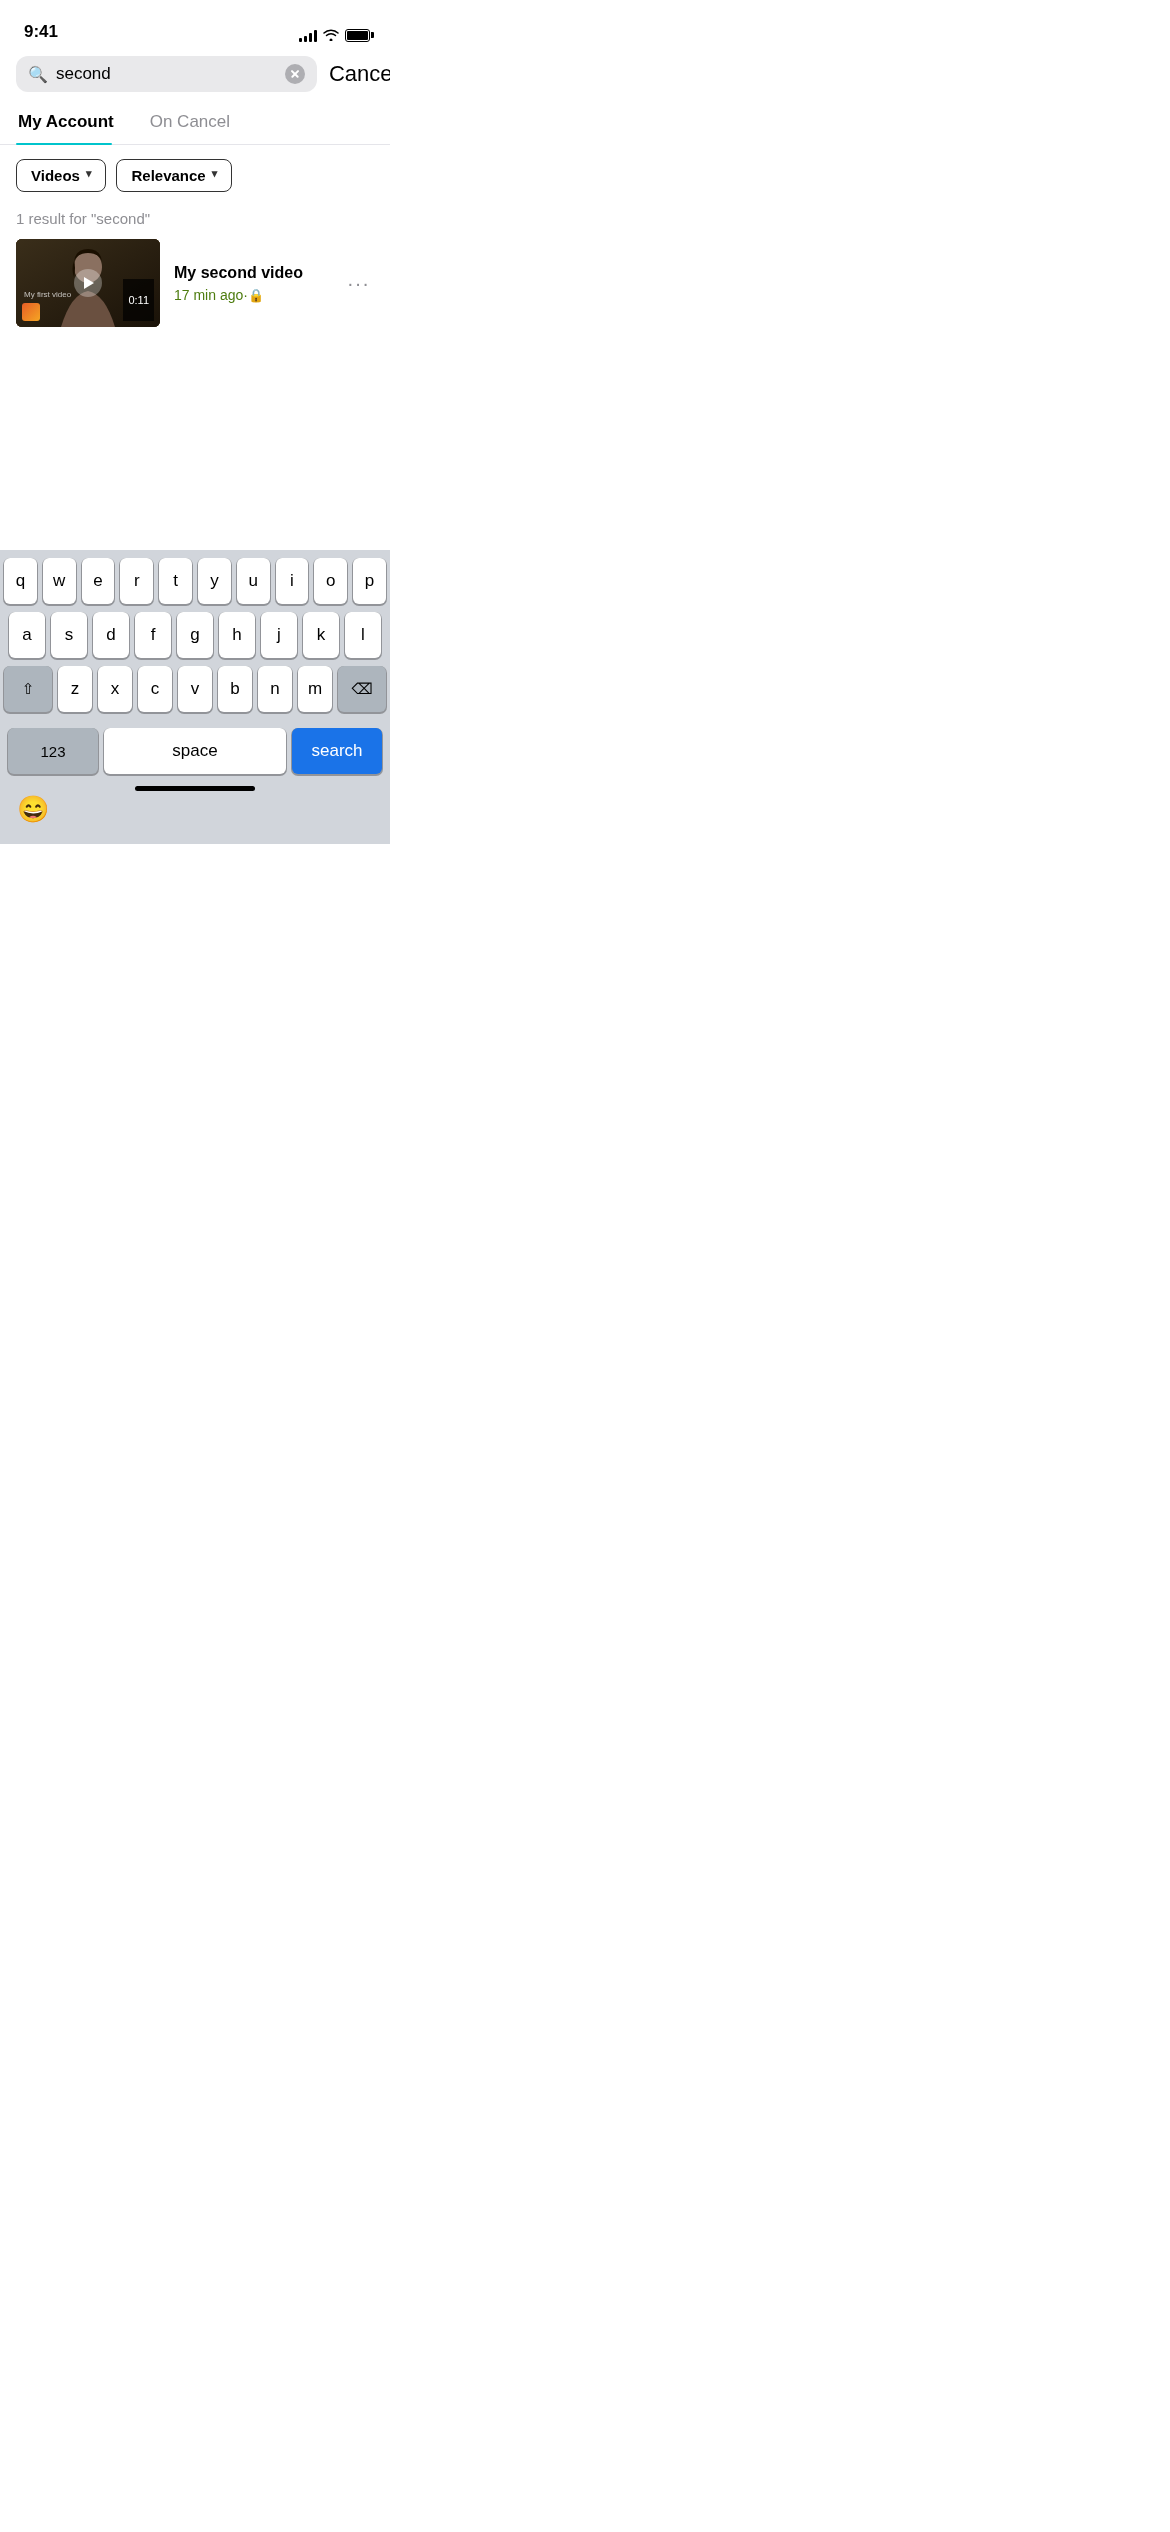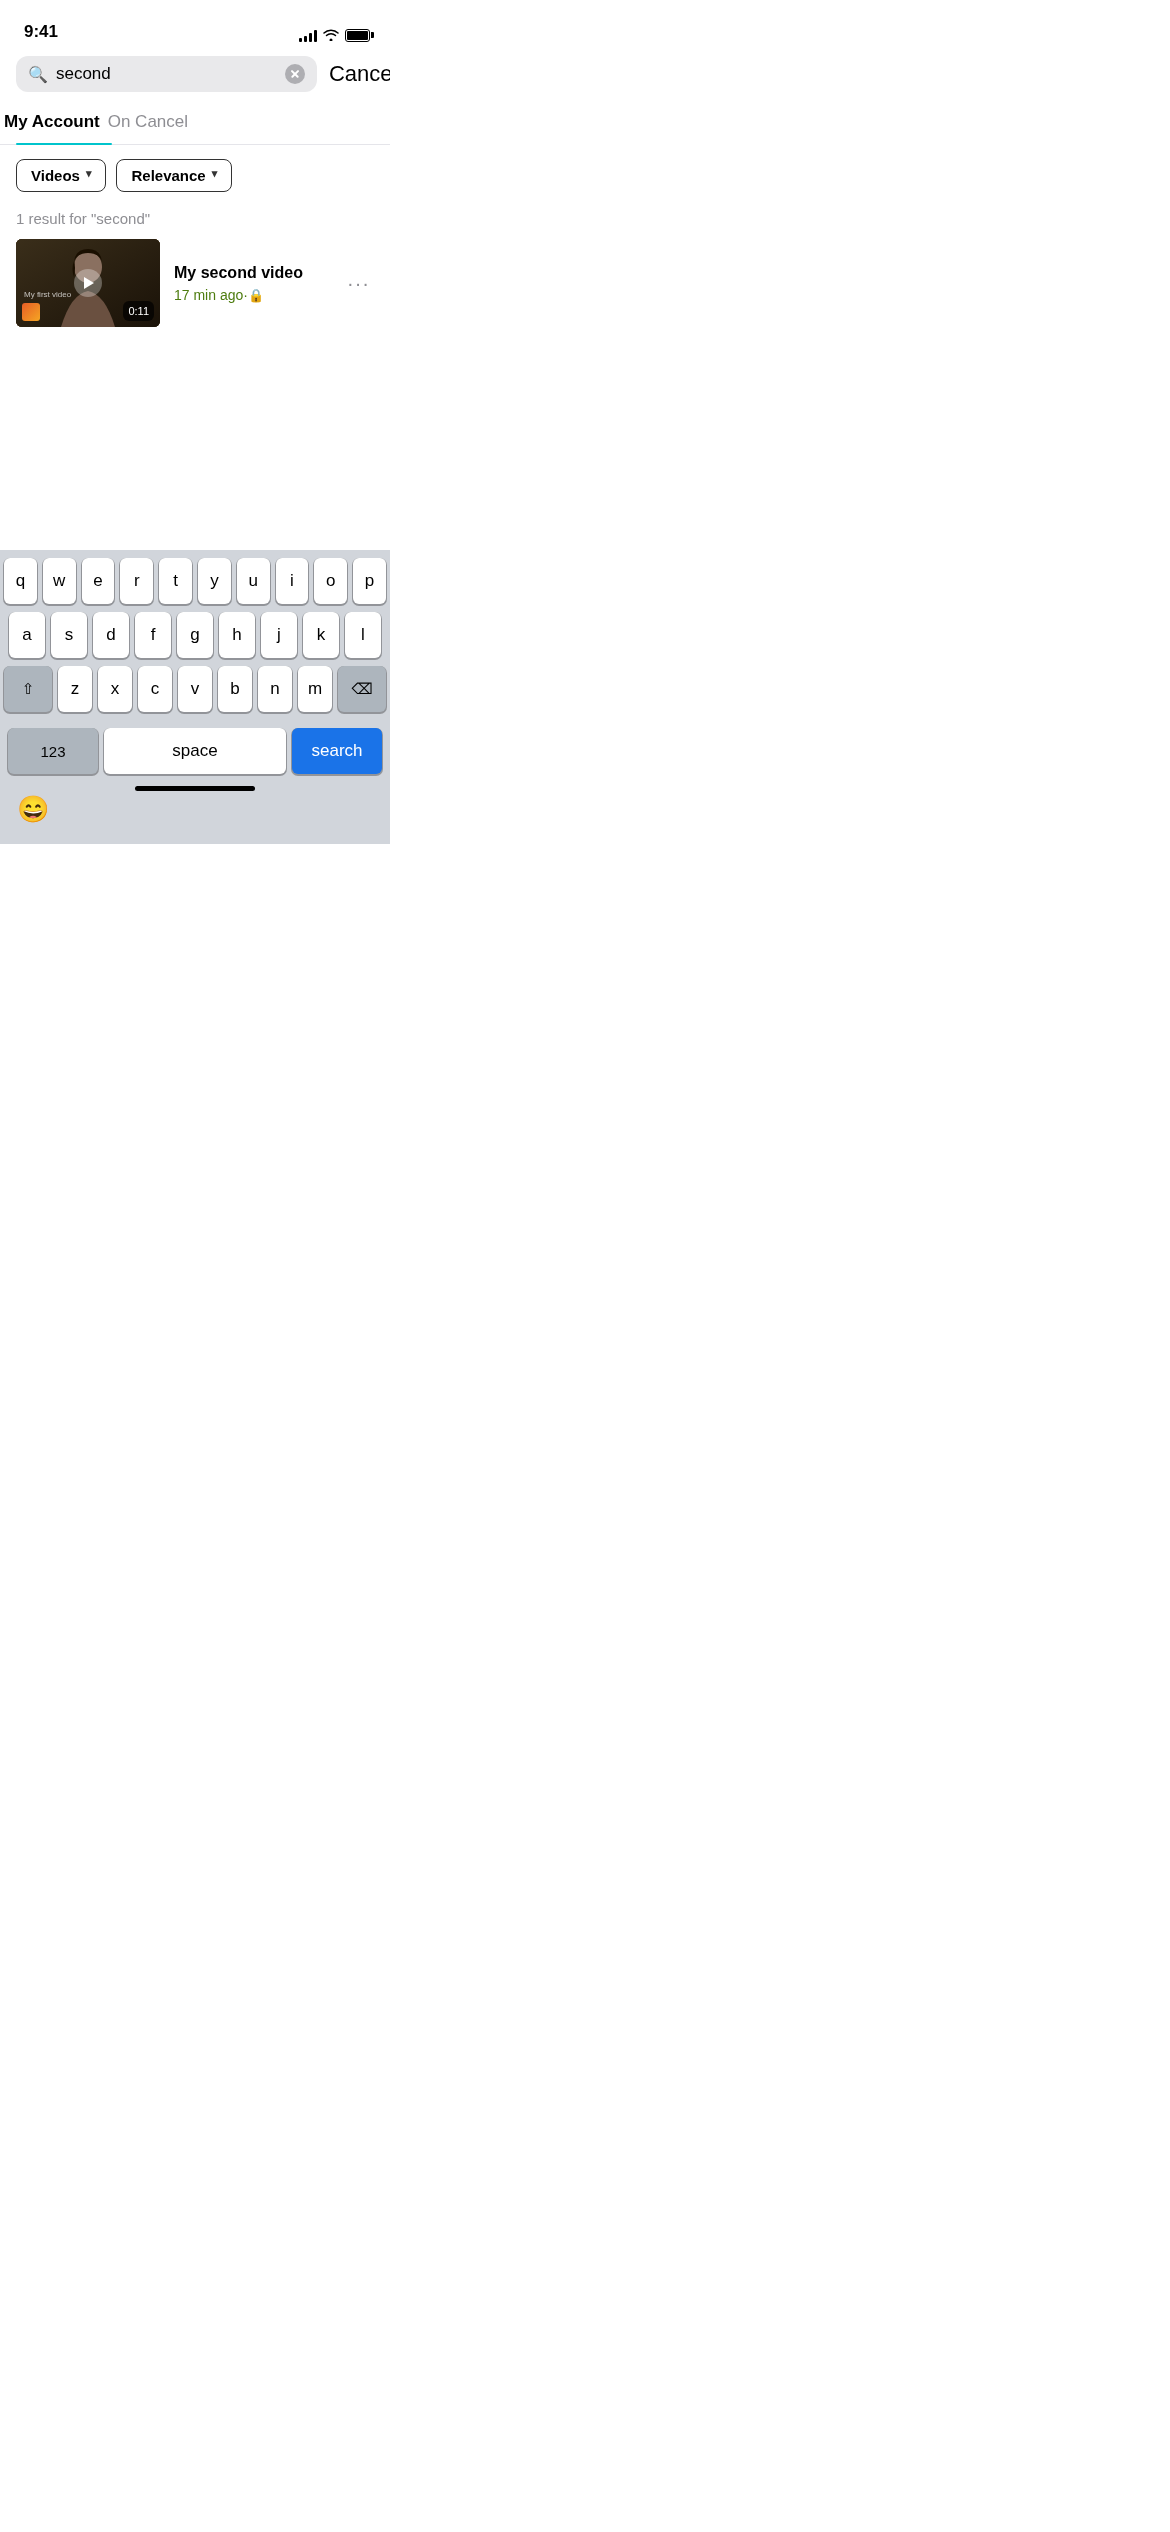--- a/index.html
+++ b/index.html
@@ -139,21 +139,21 @@
       white-space: nowrap;
     }
 
     
     .tabs-container {
       display: flex;
       border-bottom: 1px solid #e5e5ea;
       position: relative;
     }
     .tab {
-      padding: 12px 4px;
+      padding: 12px 18px;
       font-size: 17px;
       cursor: pointer;
       position: relative;
     }
     .tab.active {
       font-weight: 700;
       color: #000;
     }
     .tab.inactive {
       color: #8e8e93;
@@ -265,22 +265,22 @@
       border-radius: 3px;
       background: linear-gradient(135deg, #e85d26, #f5a623);
     }
     .thumbnail-duration {
       position: absolute;
       bottom: 6px;
       right: 6px;
       background: rgba(0,0,0,0.7);
       color: #fff;
       font-size: 11px;
-      padding: 4px 5px;
-      border-radius: 6px;
+      padding: 15px 5px;
+      border-radius: 0;
     }
 
     .video-info {
       flex: 1;
     }
     .video-title {
       font-size: 16px;
       font-weight: 700;
       color: #000;
       line-height: 1.3;

